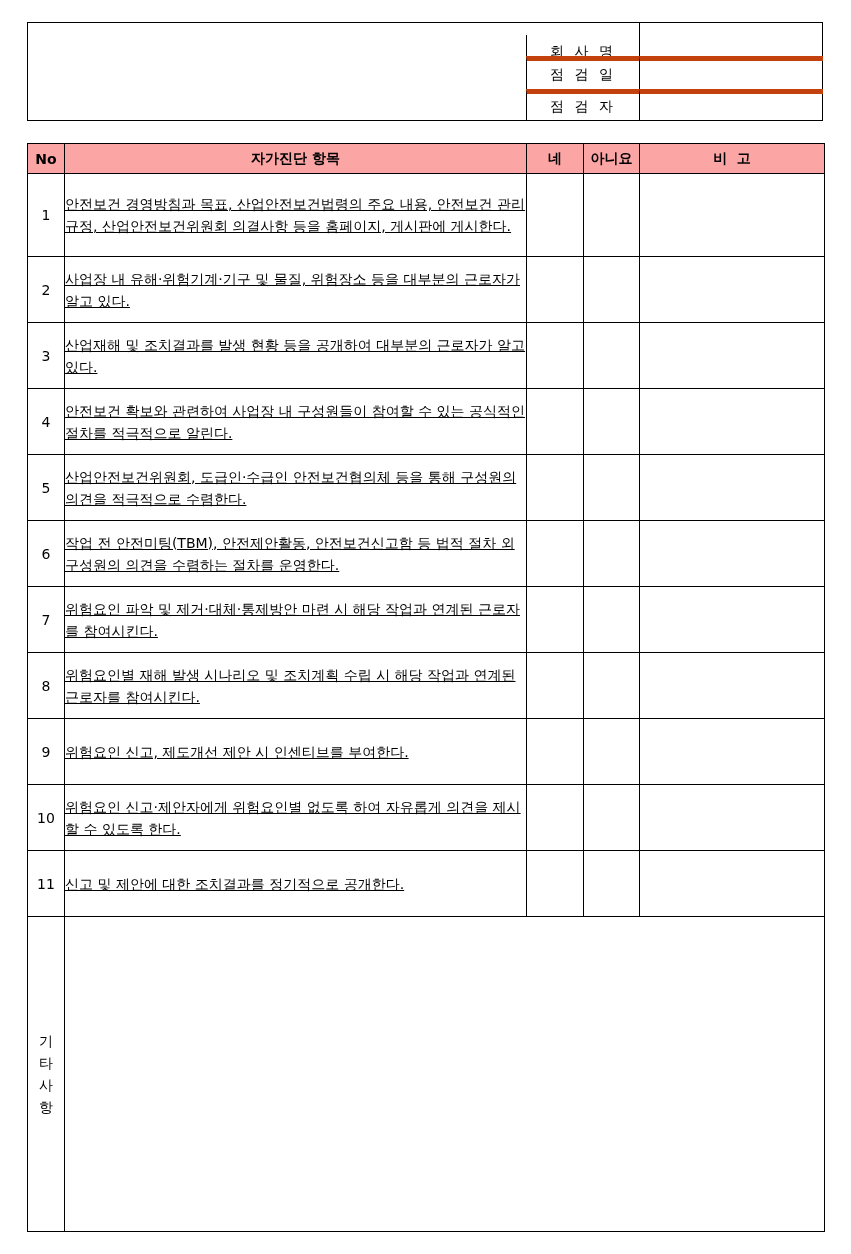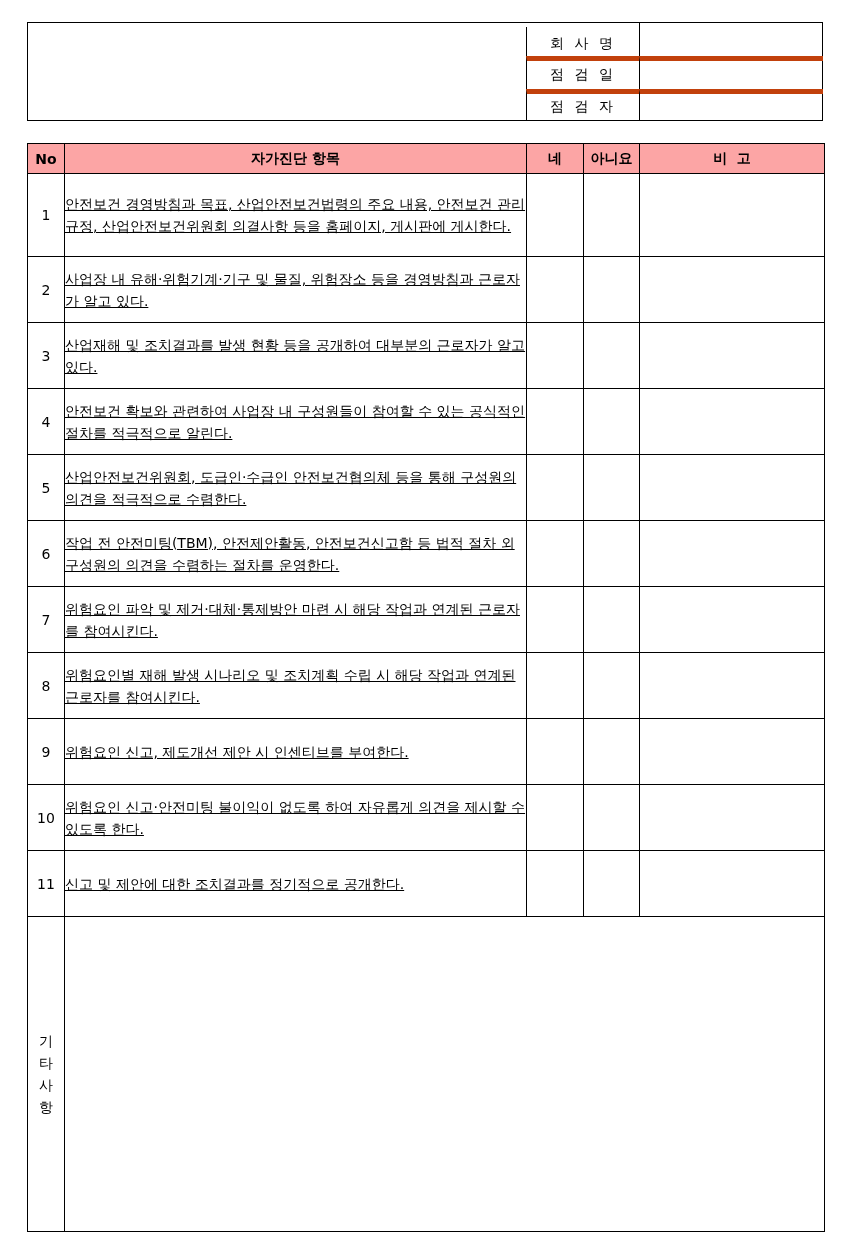--- a/index.html
+++ b/index.html
@@ -13,21 +13,21 @@
   table.main td, table.main th{border:1px solid #000;padding:0;font-size:14px;}
   table.main th{background:#fca5a5;font-weight:bold;height:29px;font-size:14px;}
   td.no{text-align:center;vertical-align:middle;}
   td.item{padding:2px 3px 2px 3px;line-height:22px;vertical-align:middle;font-size:14px;text-decoration:underline;}
   td.etc-label{text-align:center;vertical-align:middle;line-height:22px;}
 </style>
 </head>
 <body>
 
 <div class="hdr">
-  <div class="lab" style="top:4px">회 사 명</div>
+  <div class="lab" style="top:12px">회 사 명</div>
   <div class="val" style="top:0"></div>
   <div class="lab bt" style="top:33px">점 검 일</div>
   <div class="val bt" style="top:33px"></div>
   <div class="lab bt" style="top:66px;height:31px">점 검 자</div>
   <div class="val bt" style="top:66px;height:31px"></div>
 </div>
 
 <table class="main">
   <colgroup>
     <col style="width:37px">
@@ -48,21 +48,21 @@
   <tbody id="rows">
       <tr style="height: 83px;">
         <td class="no">1</td>
         <td class="item">안전보건 경영방침과 목표, 산업안전보건법령의 주요 내용, 안전보건 관리규정, 산업안전보건위원회 의결사항 등을 홈페이지, 게시판에 게시한다.</td>
         <td></td>
         <td></td>
         <td></td>
       </tr>
       <tr style="height: 66px;">
         <td class="no">2</td>
-        <td class="item">사업장 내 유해·위험기계·기구 및 물질, 위험장소 등을 경영방침과 근로자가 알고 있다.</td>
+        <td class="item">사업장 내 유해·위험기계·기구 및 물질, 위험장소 등을 대부분의 근로자가 알고 있다.</td>
         <td></td>
         <td></td>
         <td></td>
       </tr>
       <tr style="height: 66px;">
         <td class="no">3</td>
         <td class="item">산업재해 및 조치결과를 발생 현황 등을 공개하여 대부분의 근로자가 알고 있다.</td>
         <td></td>
         <td></td>
         <td></td>
@@ -104,21 +104,21 @@
       </tr>
       <tr style="height: 66px;">
         <td class="no">9</td>
         <td class="item">위험요인 신고, 제도개선 제안 시 인센티브를 부여한다.</td>
         <td></td>
         <td></td>
         <td></td>
       </tr>
       <tr style="height: 66px;">
         <td class="no">10</td>
-        <td class="item">위험요인 신고·안전미팅 불이익이 없도록 하여 자유롭게 의견을 제시할 수 있도록 한다.</td>
+        <td class="item">위험요인 신고·제안자에게 위험요인별 없도록 하여 자유롭게 의견을 제시할 수 있도록 한다.</td>
         <td></td>
         <td></td>
         <td></td>
       </tr>
       <tr style="height: 66px;">
         <td class="no">11</td>
         <td class="item">신고 및 제안에 대한 조치결과를 정기적으로 공개한다.</td>
         <td></td>
         <td></td>
         <td></td>

